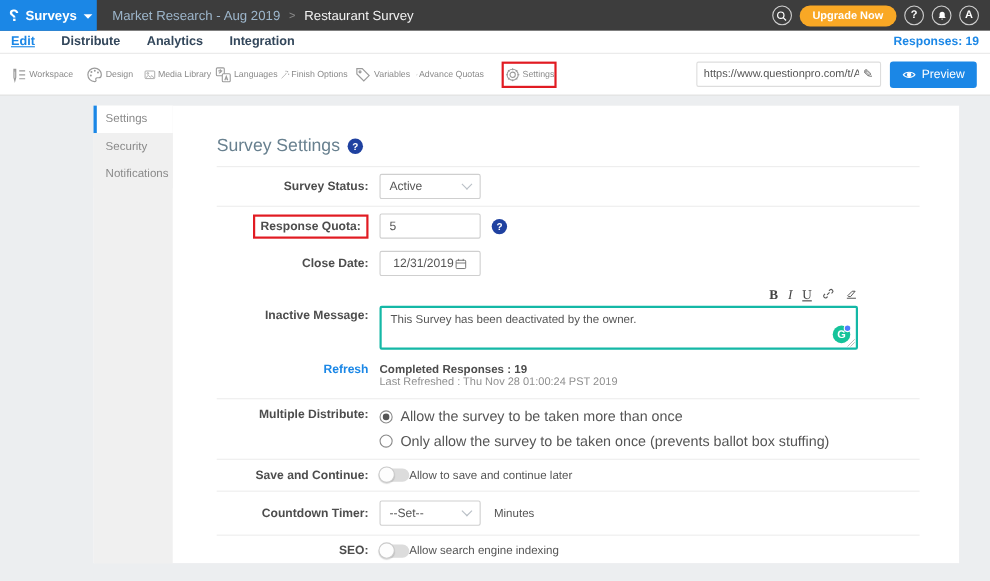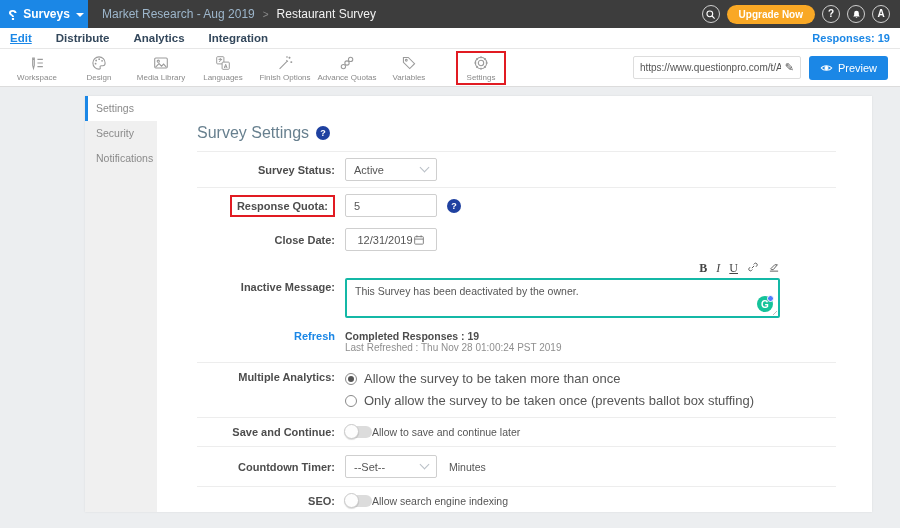--- a/index.html
+++ b/index.html
@@ -30,21 +30,21 @@
   .menubar { height:21px; background:#fff; display:flex; align-items:center;
     padding:0 10px; border-bottom:1px solid #e7e7e7;}
   .menu-item { font-size:11.5px; font-weight:bold; color:#33475b; margin-right:24px;
     cursor:pointer; text-decoration:none;}
   .menu-item.active { color:#1b87e6; text-decoration:underline; }
   .responses-label { margin-left:auto; color:#1b87e6; font-size:11px; font-weight:bold;}
 
   
   .toolbar { height:38px; background:#fff; border-bottom:1px solid #dcdcdc;
     display:flex; align-items:center; padding:0 6px;}
-  .tool-item { width:62px; display:flex; flex-direction:column; align-items:center;
+  .tool-item { width:62px; display:flex; flex-direction:row; align-items:center;
     justify-content:center; gap:1px; cursor:pointer; padding:2px 0;}
   .tool-item svg { display:block; }
   .tool-label { font-size:8px; color:#8a8a8a; white-space:nowrap;}
   .tool-item.highlighted { border:2px solid #e11b22; width:50px; padding:1px 0; margin-left:16px;}
   .toolbar-right { margin-left:auto; display:flex; align-items:center; gap:8px; padding-right:6px;}
   .url-box { width:168px; height:23px; border:1px solid #ddd; background:#fff; border-radius:2px;
     display:flex; align-items:center; padding:0 6px; cursor:text;}
   .url-text { font-size:10px; color:#555; white-space:nowrap; overflow:hidden; flex:1;}
   .pencil-icon { color:#555; font-size:11px; margin-left:4px; cursor:pointer;}
   .preview-btn { background:#1b87e6; color:#fff; border:none; border-radius:3px; height:24px;
@@ -228,35 +228,35 @@
       <g fill="none" stroke="#9b9b9b" stroke-width="1.2">
         <path d="M4 16.5 12.2 8.3M11.5 6.8l1.7 1.7"></path>
         <path d="M15 3v2.4M13.8 4.2h2.4M17 8v2M16 9h2M12.2 2.6v1.6M11.4 3.4H13"></path>
         </g>
       </svg>
     <span class="tool-label">Finish Options</span>
   </div>
   <div class="tool-item">
     <svg width="18" height="18" viewBox="0 0 20 20">
       <g fill="none" stroke="#9b9b9b" stroke-width="1.2">
+        <path d="M3.8 3.8h5.4l7 7-5.4 5.4-7-7z"></path>
+        <circle cx="7" cy="7" r="1"></circle>
+        </g>
+      </svg>
+    <span class="tool-label">Variables</span>
+  </div>
+  <div class="tool-item">
+    <svg width="18" height="18" viewBox="0 0 20 20">
+      <g fill="none" stroke="#9b9b9b" stroke-width="1.2">
         <circle cx="6" cy="14" r="2.4"></circle>
           <circle cx="10" cy="10" r="2.4"></circle>
           <circle cx="14" cy="6" r="2.4"></circle>
         </g>
       </svg>
     <span class="tool-label">Advance Quotas</span>
-  </div>
-  <div class="tool-item">
-    <svg width="18" height="18" viewBox="0 0 20 20">
-      <g fill="none" stroke="#9b9b9b" stroke-width="1.2">
-        <path d="M3.8 3.8h5.4l7 7-5.4 5.4-7-7z"></path>
-        <circle cx="7" cy="7" r="1"></circle>
-        </g>
-      </svg>
-    <span class="tool-label">Variables</span>
   </div>
   <div class="tool-item highlighted">
     <svg width="18" height="18" viewBox="0 0 20 20">
       <g fill="none" stroke="#9b9b9b" stroke-width="1.2">
         <circle cx="10" cy="10" r="3"></circle>
         <circle cx="10" cy="10" r="6.3"></circle>
         <path d="M10 2.6v2.2M10 15.2v2.2M2.6 10h2.2M15.2 10h2.4M4.8 4.8l1.6 1.6M13.6 13.6l1.6 1.6M15.2 4.8l-1.6 1.6M6.4 13.6l-1.6 1.6"></path>
         </g>
       </svg>
     <span class="tool-label">Settings</span>
@@ -362,21 +362,21 @@
           <span class="refresh-link">Refresh</span>
         </div>
         <div>
           <div class="completed-line">Completed Responses : 19</div>
           <div class="lastref-line">Last Refreshed : Thu Nov 28 01:00:24 PST 2019</div>
         </div>
       </div>
       <hr class="divider">
 
       <div class="row row-top mr-row">
-        <div class="label-col">Multiple Analytics:</div>
+        <div class="label-col">Multiple Distribute:</div>
         <div class="radio-group">
           <label class="radio-line">
             <span class="radio checked"></span>
             <span class="radio-text">Allow the survey to be taken more than once</span>
           </label>
           <label class="radio-line">
             <span class="radio"></span>
             <span class="radio-text">Only allow the survey to be taken once (prevents ballot box stuffing)</span>
           </label>
         </div>

